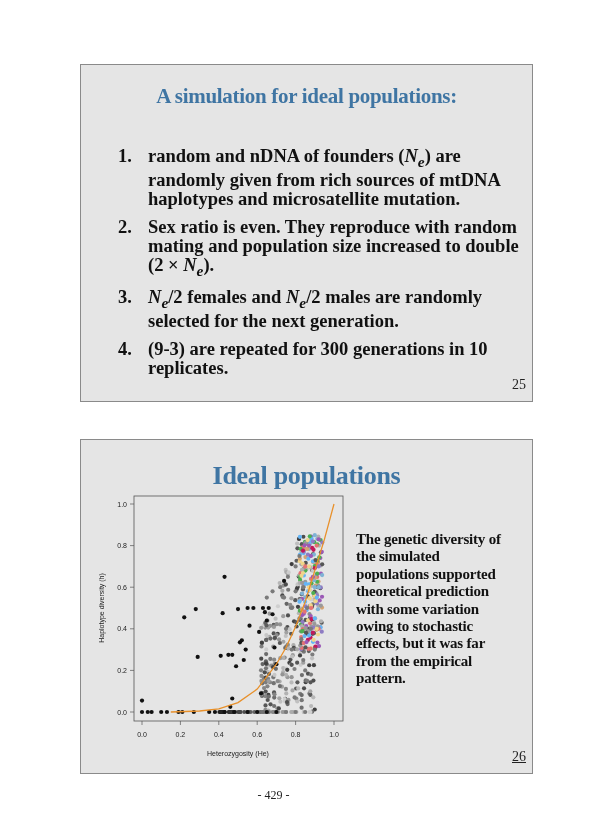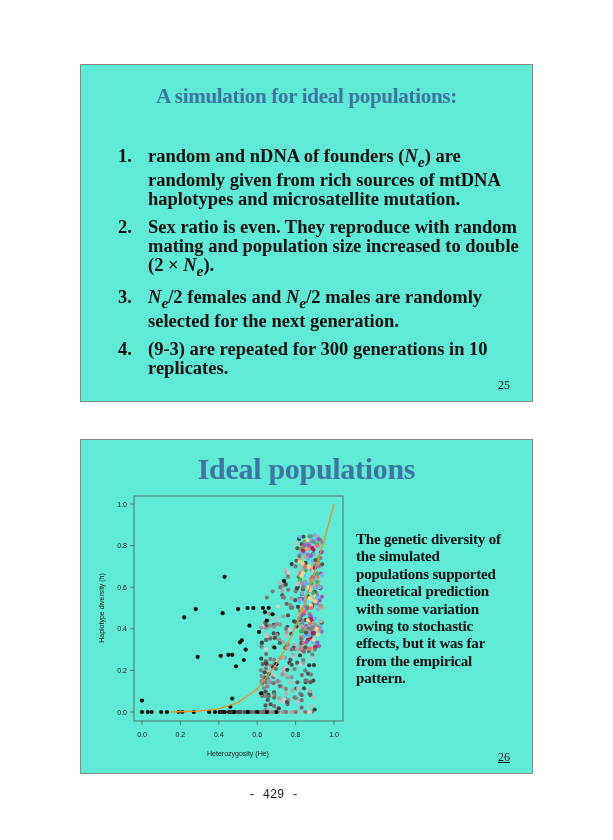--- a/index.html
+++ b/index.html
@@ -1,32 +1,32 @@
 <!DOCTYPE html>
 <html><head>
   <meta charset="utf-8">
   <style>
     html, body { margin: 0; padding: 0; background: #ffffff; }
     body { width: 613px; height: 840px; position: relative; overflow: hidden; font-family: "Liberation Serif", serif; }
-    .slide { position: absolute; left: 80px; width: 453px; border: 1px solid #8a8a8a; background: #5eead4; box-sizing: border-box; }
+    .slide { position: absolute; left: 80px; width: 453px; border: 1px solid #8a8a8a; background: #e5e5e5; box-sizing: border-box; }
     #slide1 { top: 64px; height: 338px; }
     #slide2 { top: 439px; height: 335px; }
     .title { position: absolute; left: 0; right: 0; text-align: center; color: #3f75a3; font-weight: bold; font-size: 21px; line-height: 23px; letter-spacing: -0.3px; }
     #slide1 .title { top: 20px; }
-    #slide2 .title { top: 17px; font-size: 30px; }
+    #slide2 .title { top: 24px; font-size: 26px; }
     .list { position: absolute; left: 37px; top: 82px; width: 410px; margin: 0; padding: 0; list-style: none; color: #111; font-weight: bold; font-size: 18.5px; line-height: 19px; }
     .list li { position: relative; padding-left: 30px; margin-bottom: 9px; }
     .list li .num { position: absolute; left: 0; top: 0; }
     .list i { font-style: italic; }
-    .slidenum { position: absolute; right: 22px; font-size: 12px; color: #222; margin-top: 44px; }
+    .slidenum { position: absolute; right: 6px; font-size: 14px; color: #222; margin-top: 44px; }
     #slide1 .slidenum { bottom: 8px; }
     #slide2 .slidenum { bottom: 8px; text-decoration: underline; }
     .sidetext { position: absolute; left: 275px; top: 63px; width: 160px; font-weight: bold; font-size: 15px; line-height: 17.4px; color: #111; letter-spacing: -0.2px; margin-top: 28px; }
     .chart { position: absolute; left: 0; top: 0; }
-    .pagenum { position: absolute; top: 788px; left: 0; width: 547px; text-align: center; font-family: Liberation Mono, monospace; font-size: 12px; color: #222; }
+    .pagenum { position: absolute; top: 788px; left: 0; width: 547px; text-align: center; font-family: Liberation Serif, serif; font-size: 12px; color: #222; }
     .axis-text { font-family: "Liberation Sans", sans-serif; font-size: 7px; fill: #222; }
   </style>
 </head>
 <body>
 
 <div id="slide1" class="slide">
   <div class="title">
     <div>A simulation for ideal populations:</div>
   </div>
   <ol class="list">

